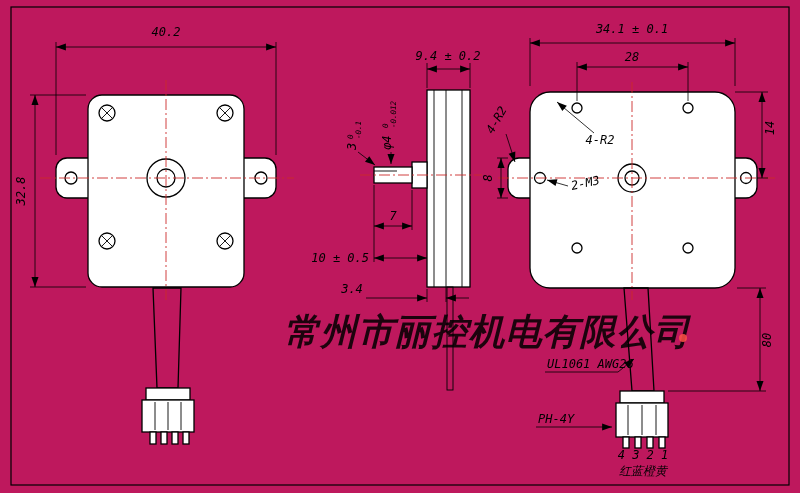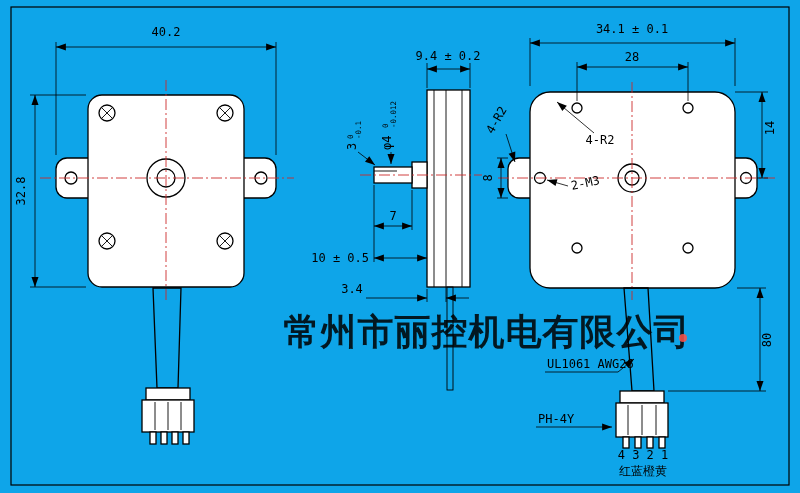--- a/index.html
+++ b/index.html
@@ -1,17 +1,17 @@
 <!DOCTYPE html>
 <html><head>
 <meta charset="utf-8">
 <style>
   html,body{margin:0;padding:0;background:#fff;}
-  .canvas{position:relative;width:800px;height:493px;background:#0ea5e9;overflow:hidden;
-          font-family:"DejaVu Sans Mono", monospace;}
+  .canvas{position:relative;width:800px;height:493px;background:#be185d;overflow:hidden;
+          font-family:"DejaVu Sans Mono", monospace;font-style:italic;}
   svg{display:block;}
   svg text{font-family:"DejaVu Sans Mono", monospace;fill:#000;font-size:12px;}
   .ol{stroke:#000;stroke-width:1.3;fill:none;}
   .olf{stroke:#000;stroke-width:1.3;fill:#ffffff;}
   .tl{stroke:#000;stroke-width:0.9;fill:none;}
   .dl{stroke:#000;stroke-width:0.8;fill:none;}
   .cl{stroke:#cc2a2a;stroke-width:0.9;fill:none;stroke-dasharray:11 3 2 3;}
   .small{font-size:7.5px;}
   .wm{font-family:"Liberation Sans", sans-serif;font-weight:bold;font-size:36px;
       opacity:0.85;letter-spacing:1px;}

